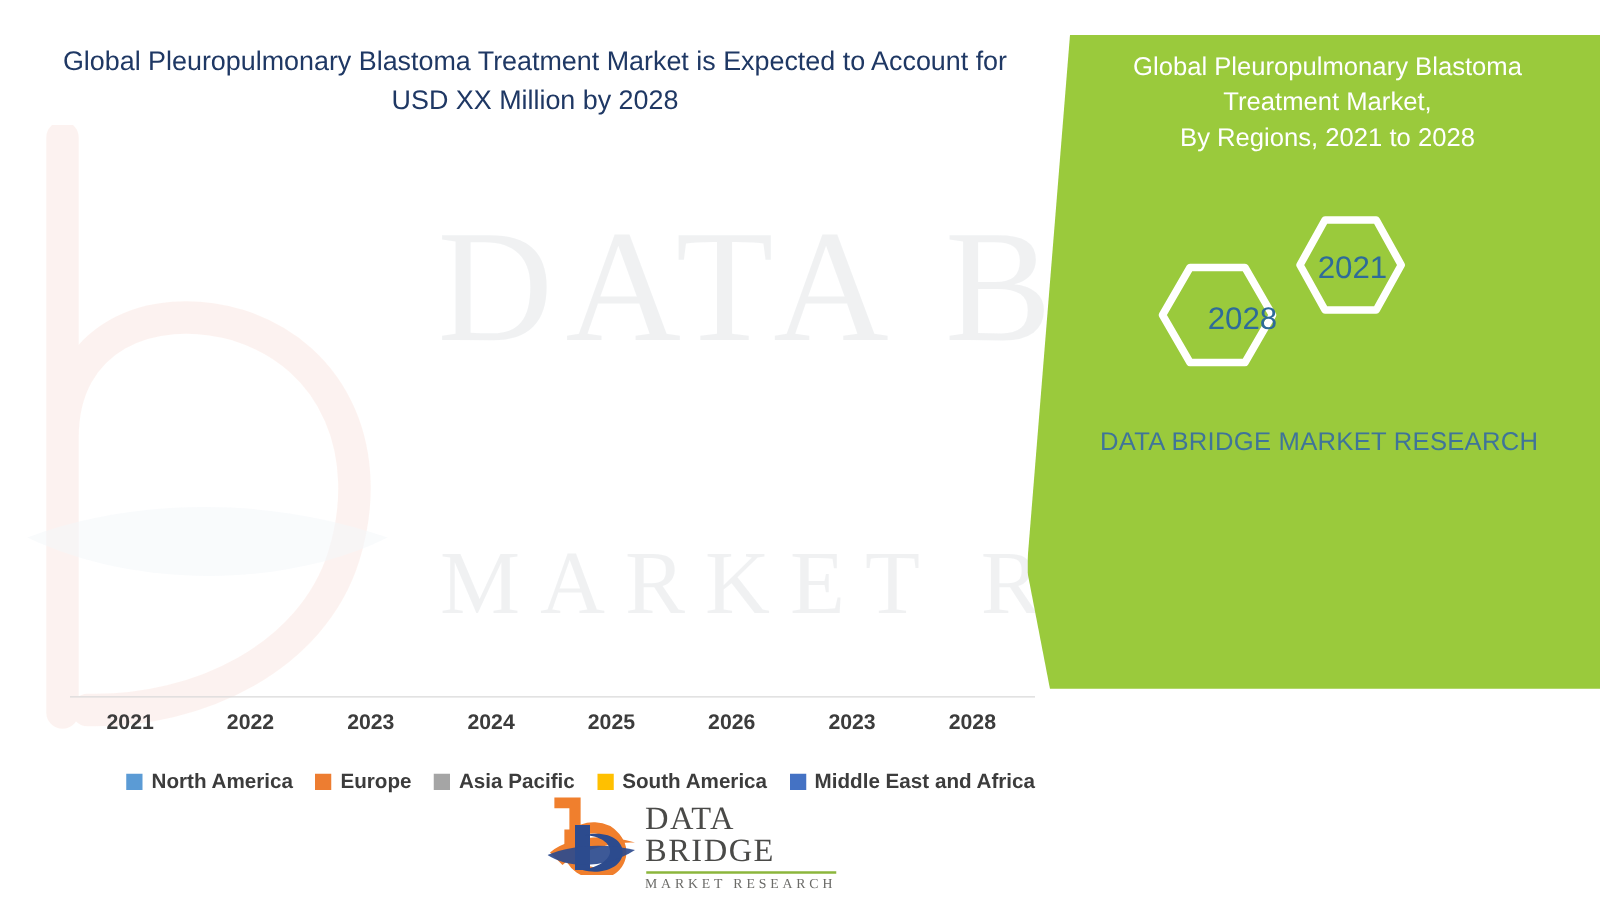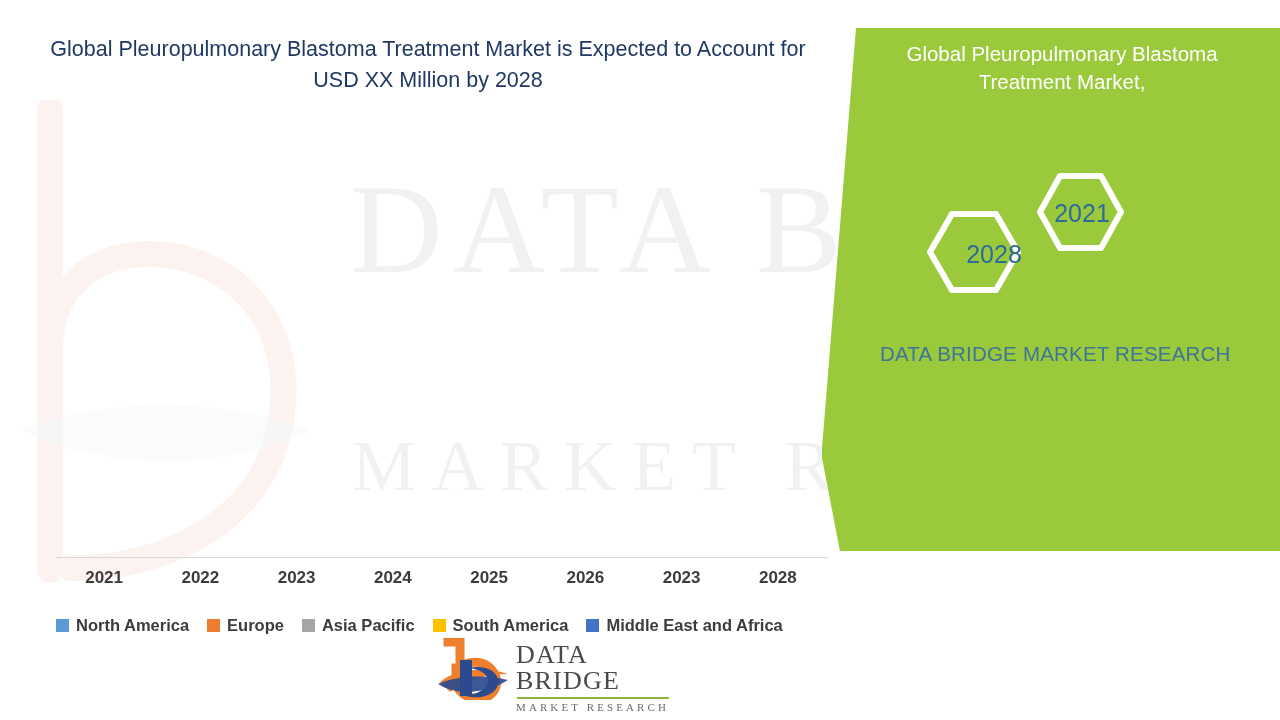--- a/index.html
+++ b/index.html
@@ -69,21 +69,21 @@
     position:absolute; left:56px; top:568px; width:770px;
     display:flex; justify-content:space-around;
   }
   .x-label{
     width:96px; text-align:center;
     font-size:17px; font-weight:700; color:#3c3c3c;
   }
 
   .legend{
     position:absolute; left:56px; top:616px; width:772px;
-    display:flex; justify-content:flex-start; align-items:center;
+    display:flex; justify-content:flex-end; align-items:center;
     gap:18px;
   }
   .legend-item{ display:flex; align-items:center; gap:7px; }
   .legend-swatch{ width:13px; height:13px; display:block; }
   .legend-label{ font-size:16.5px; font-weight:700; color:#3c3c3c; white-space:nowrap; }
 
   
   .green-panel{
     position:absolute; right:0; top:0; width:460px; height:523px;
     z-index:3;
@@ -245,20 +245,21 @@
           <span class="legend-swatch" style="background: rgb(68, 114, 196);"></span>
           <span class="legend-label">Middle East and Africa</span>
         </div>
       </div>
   </div>
 
   <div class="green-panel">
 
     <div class="green-title" id="green-title">
         <div>Global Pleuropulmonary Blastoma Treatment Market,</div>
+        <div>By Regions, 2021 to 2028</div>
       </div>
 
     <div class="hex-wrap">
       <svg viewBox="0 0 460 150" width="460" height="150">
 
         <polygon points="152,46 196,46 218,84 196,122 152,122 130,84" fill="none" stroke="#ffffff" stroke-width="6" stroke-linejoin="round" transform="translate(-20,0) scale(1.0)"></polygon>
 
         <polygon points="240,8 281,8 301,44 281,80 240,80 220,44" fill="none" stroke="#ffffff" stroke-width="6" stroke-linejoin="round"></polygon>
         <text id="hex-end-label" x="174" y="95" text-anchor="middle" fill="#2E6B99" font-family="Liberation Sans, sans-serif" font-size="25">2028</text>
         <text id="hex-start-label" x="262" y="54" text-anchor="middle" fill="#2E6B99" font-family="Liberation Sans, sans-serif" font-size="25">2021</text>

